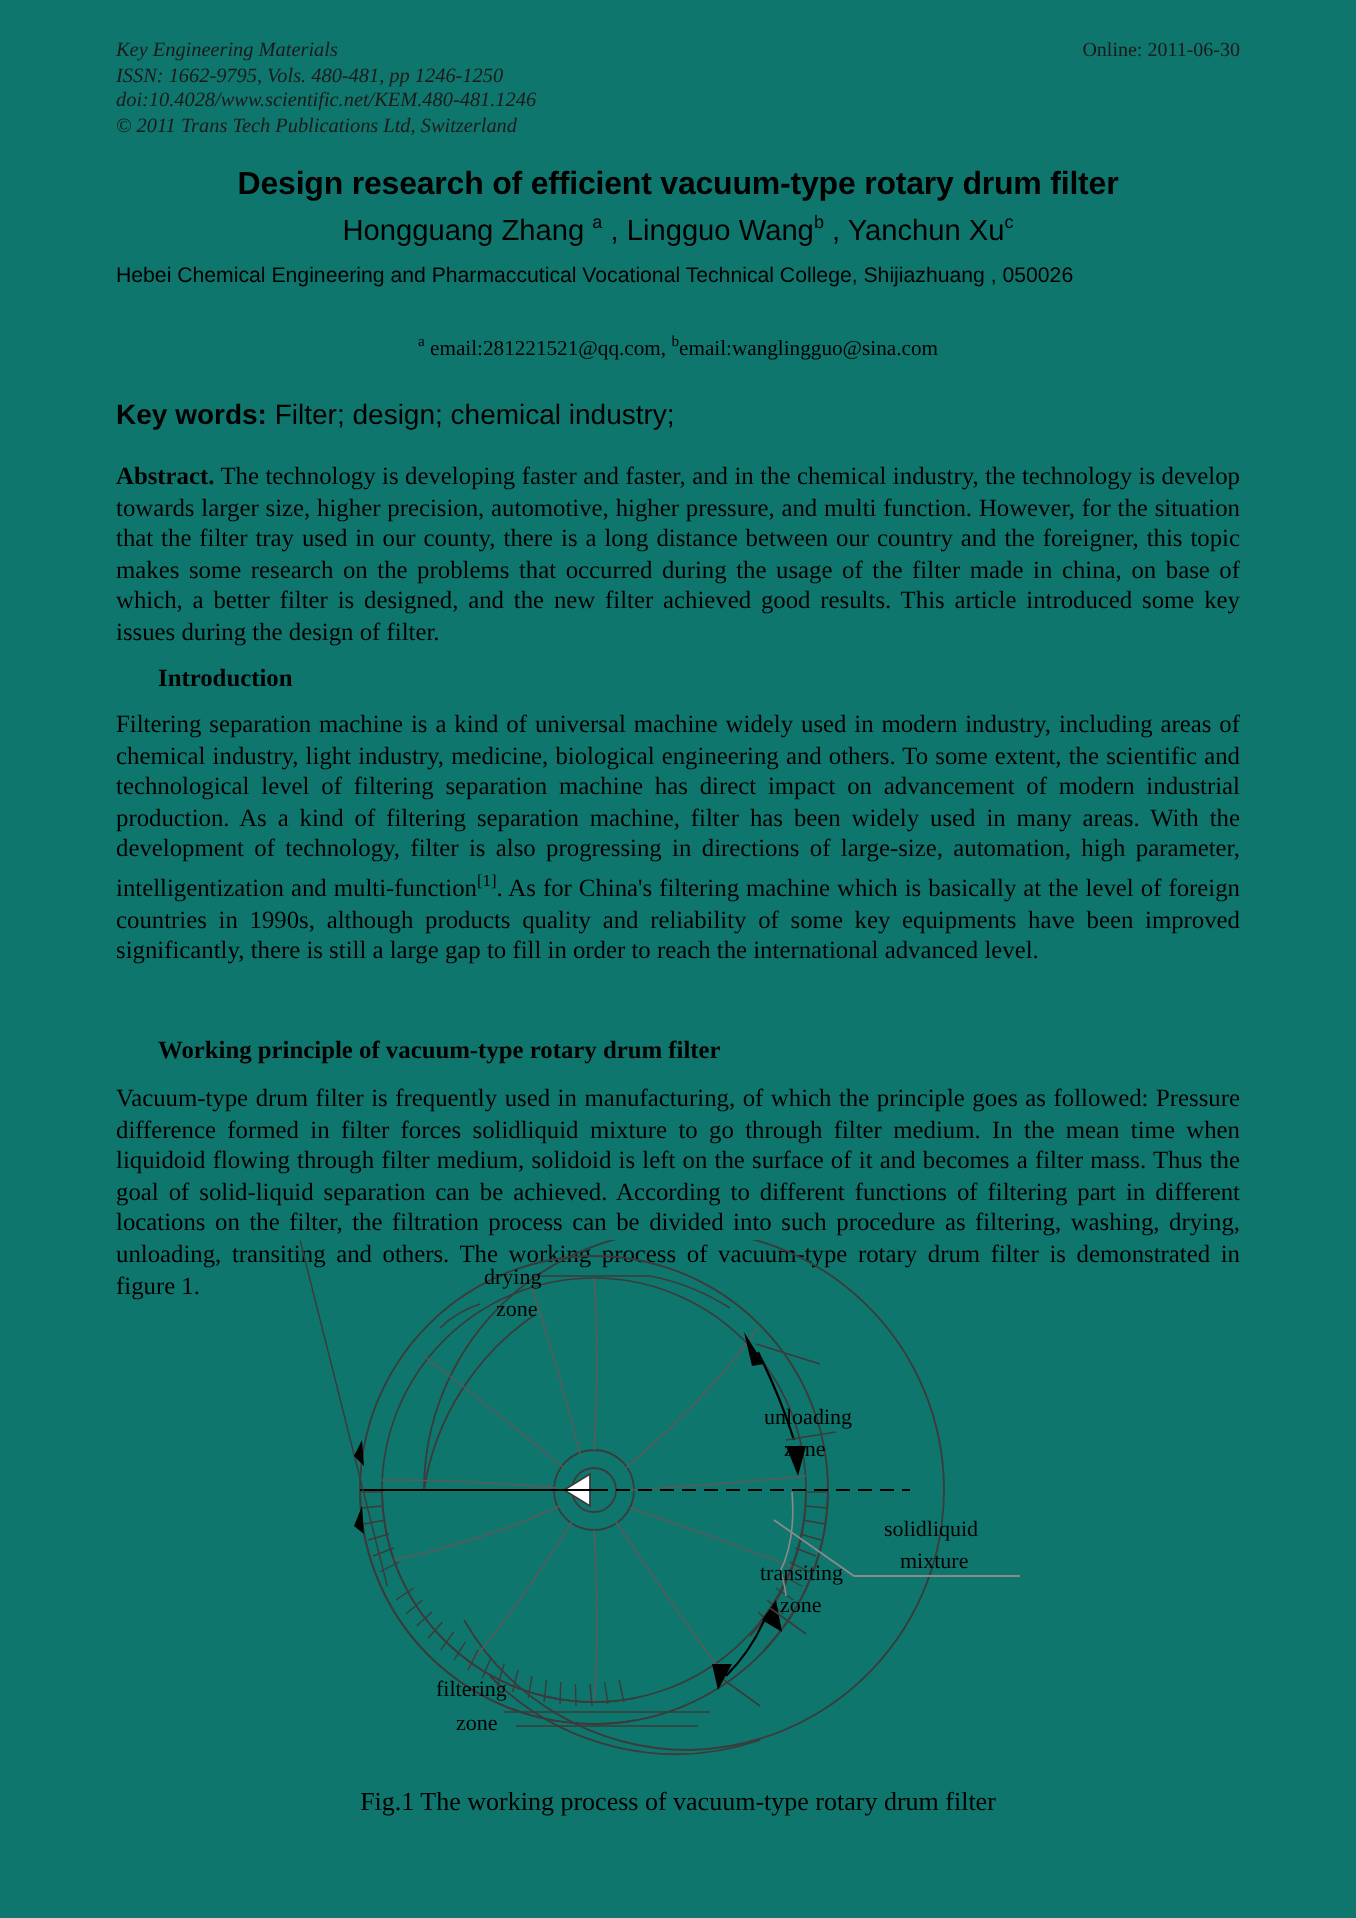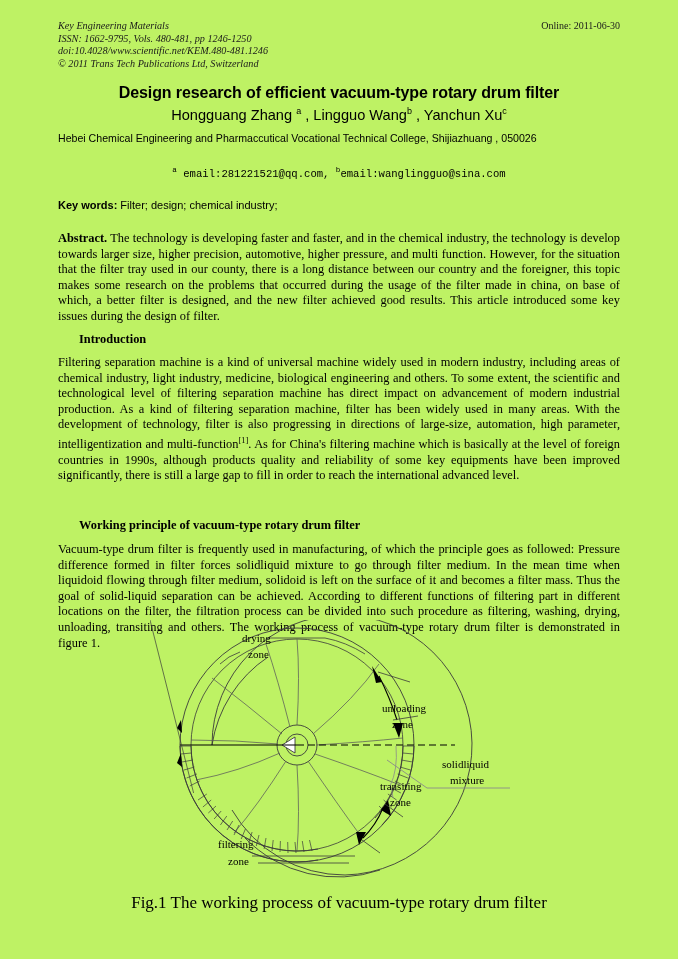--- a/index.html
+++ b/index.html
@@ -4,21 +4,21 @@
 <style>
   html, body {
     margin: 0;
     padding: 0;
     background: #ffffff;
   }
   .page {
     position: relative;
     width: 678px;
     height: 959px;
-    background: #bef264;
+    background: #0f766e;
     overflow: hidden;
     font-family: "Liberation Serif", "DejaVu Serif", serif;
     color: #000000;
   }
 
   
   .journal-header {
     position: absolute;
     left: 58px;
     top: 20px;
@@ -72,33 +72,33 @@
     font-family: "Liberation Sans", "DejaVu Sans", sans-serif;
     font-size: 10.6px;
     line-height: 15px;
   }
   .emails {
     position: absolute;
     left: 58px;
     top: 166px;
     width: 562px;
     text-align: center;
-    font-family: Liberation Mono, monospace;
+    font-family: Liberation Serif, serif;
     font-size: 10.6px;
   }
   .emails sup { font-size: 7.6px; vertical-align: super; }
 
   
   .keywords {
     position: absolute;
     left: 58px;
     top: 199px;
     width: 562px;
     font-family: "Liberation Sans", "DejaVu Sans", sans-serif;
-    font-size: 11px;
+    font-size: 14px;
   }
   .keywords .kw-label { font-weight: bold; }
 
   
   .body-block {
     position: absolute;
     left: 58px;
     width: 562px;
     font-family: "Liberation Serif", "DejaVu Serif", serif;
     font-size: 12.4px;
@@ -134,21 +134,21 @@
     height: 270px;
   }
   .figure svg { display: block; }
   .fig-caption {
     position: absolute;
     left: 58px;
     top: 893px;
     width: 562px;
     text-align: center;
     font-family: "Liberation Serif", "DejaVu Serif", serif;
-    font-size: 17px;
+    font-size: 13px;
   }
   .fig-label {
     font-family: "Liberation Serif", "DejaVu Serif", serif;
     font-size: 11px;
     fill: #000;
   }
 </style>
 </head>
 <body>
 

